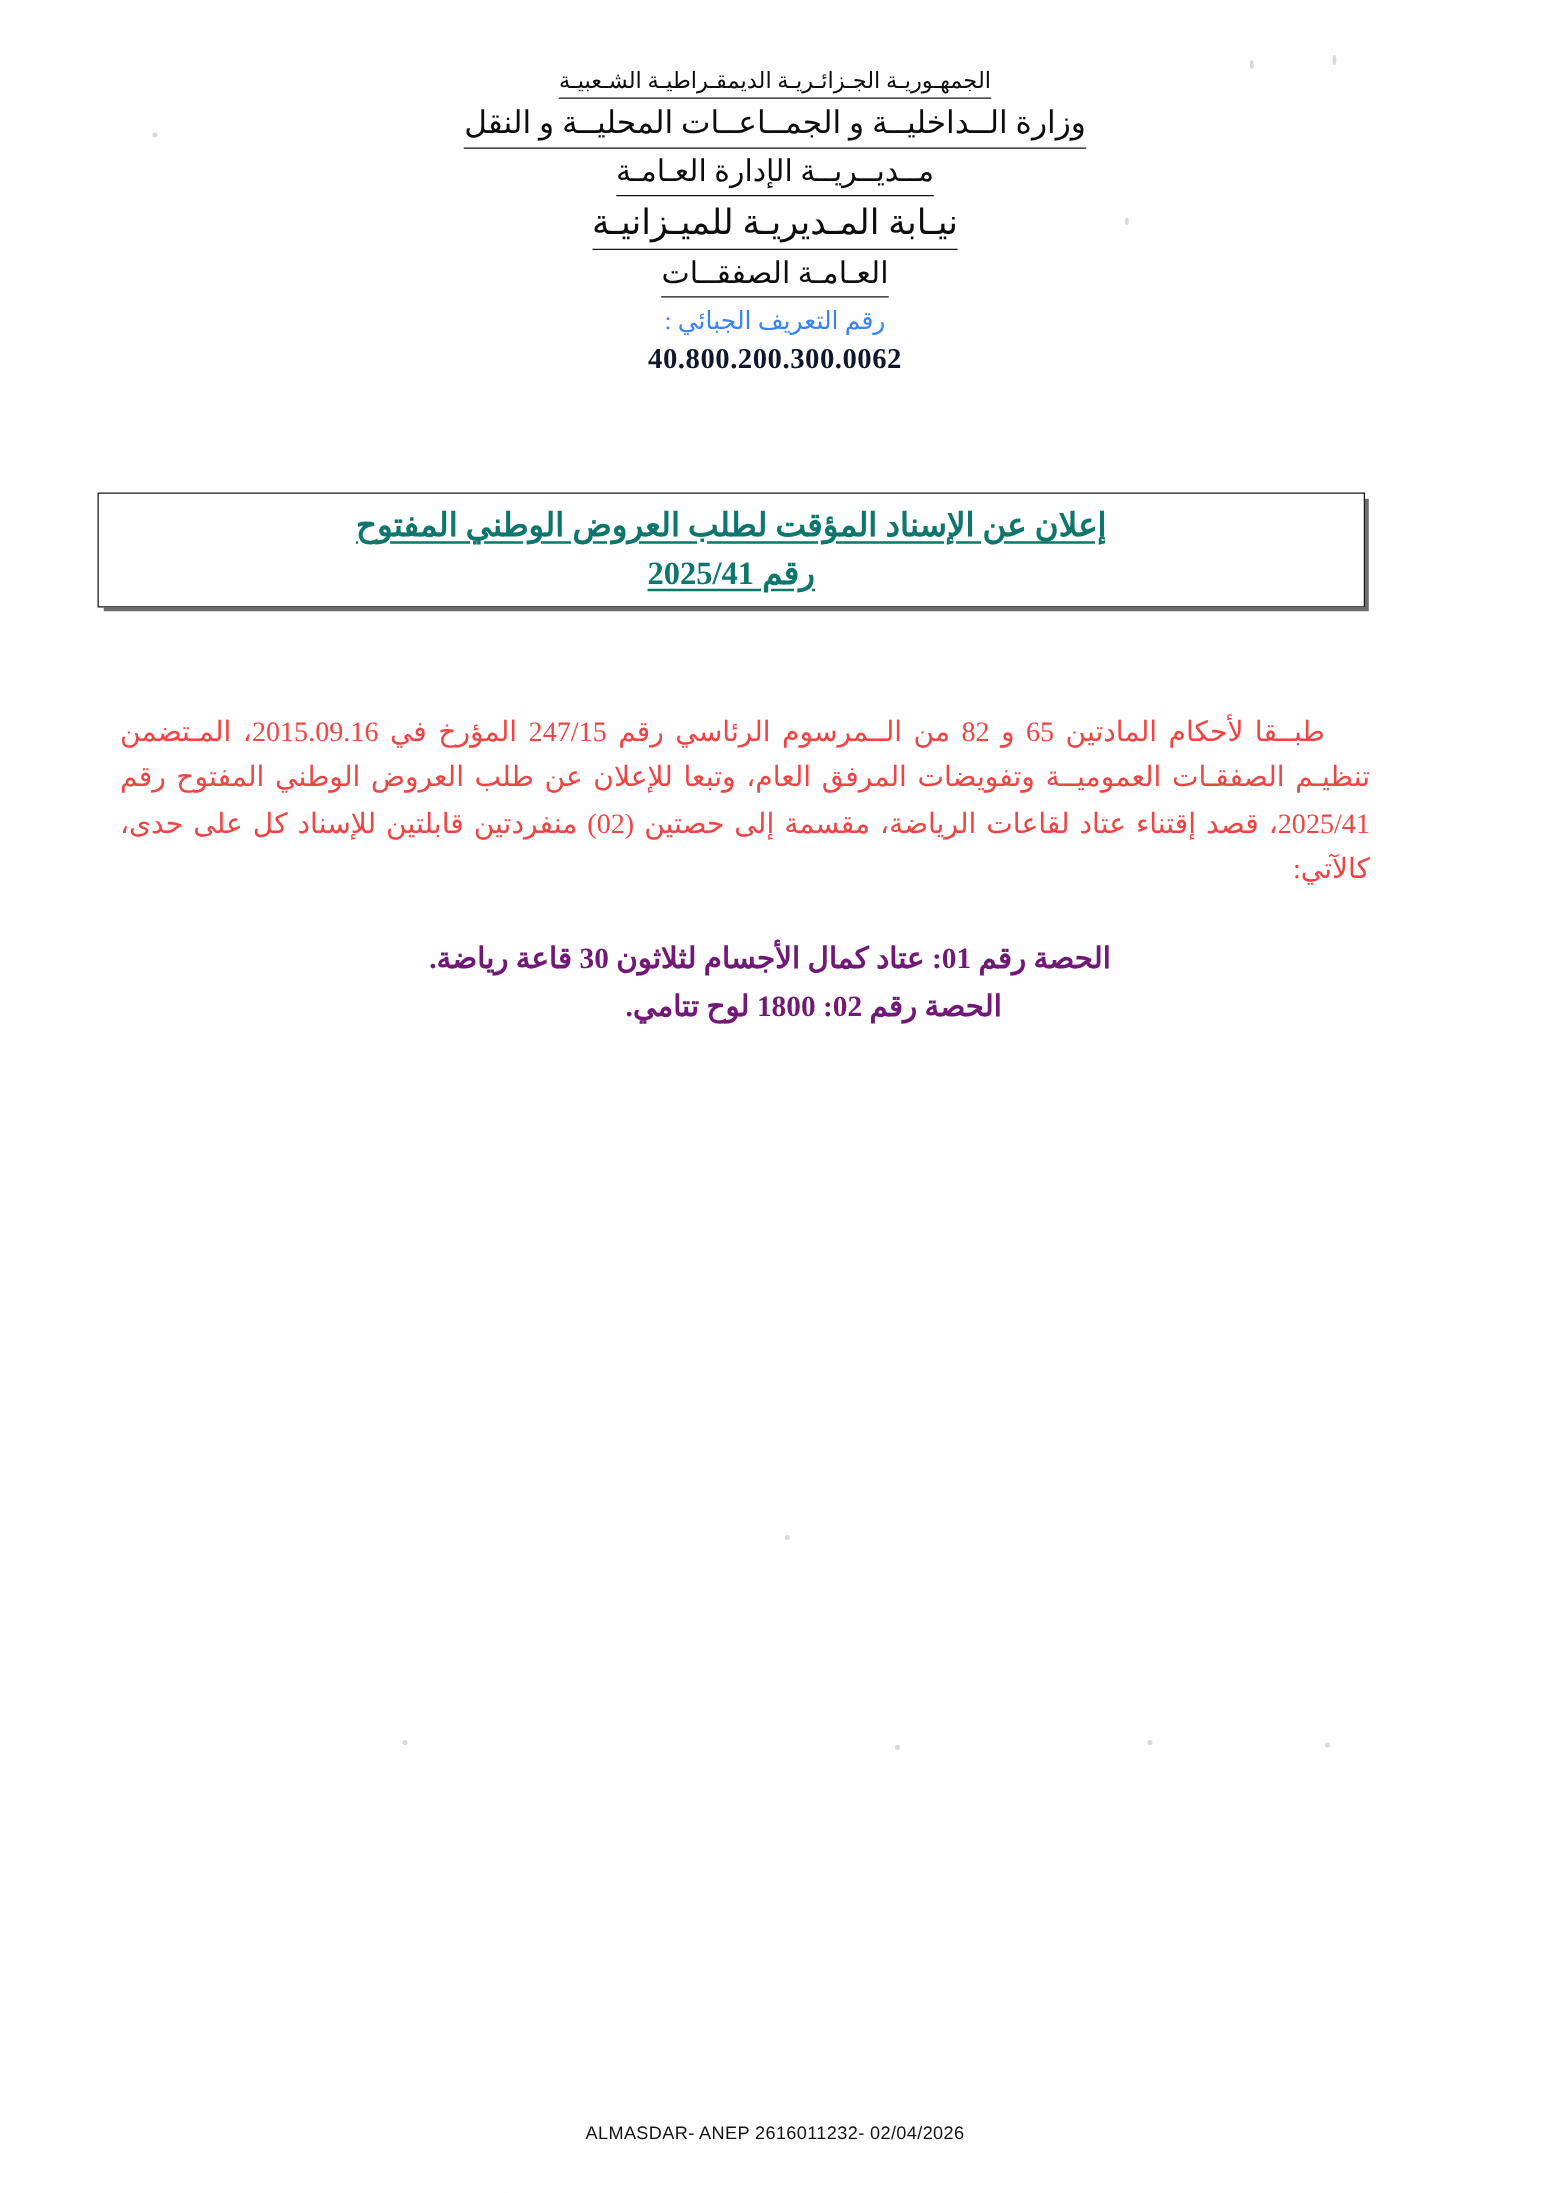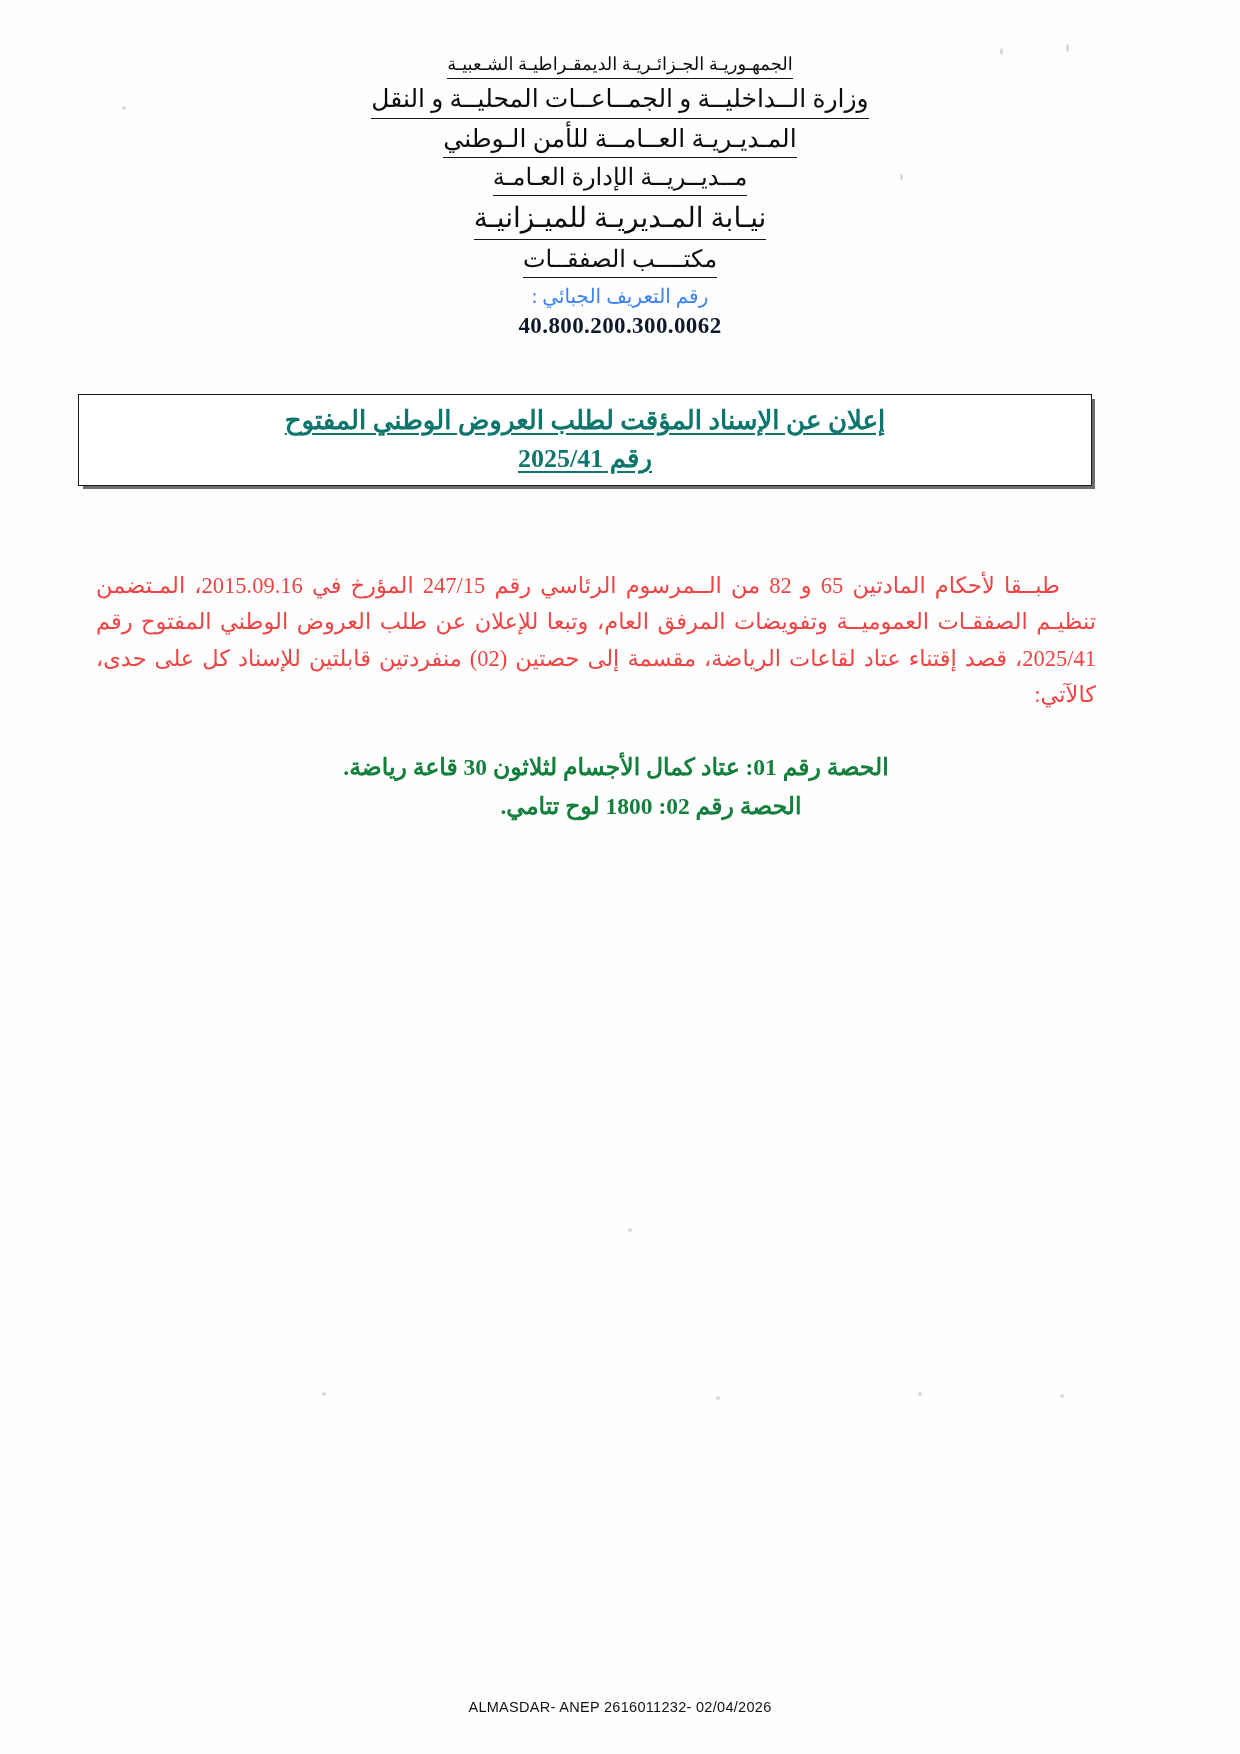--- a/index.html
+++ b/index.html
@@ -136,21 +136,21 @@
   .lots {
     margin-top: 34px;
     margin-bottom: 36px;
     direction: rtl;
     text-align: center;
   }
   .lot-line {
     font-size: 23.5px;
     font-weight: bold;
     line-height: 1.66;
-    color: #15803d;
+    color: #701a75;
     direction: rtl;
     text-align: center;
     margin: 0;
     white-space: nowrap;
   }
   .lot-line.lot1 { padding-left: 40px; }
   .lot-line.lot2 { padding-left: 110px; }
 
   .para.tail {
     margin-top: 30px;
@@ -184,24 +184,23 @@
   <div class="speck" style="top:174px;left:900px;width:3px;height:6px;"></div>
   <div class="speck" style="top:1228px;left:628px;width:4px;height:4px;"></div>
   <div class="speck" style="top:1392px;left:322px;width:4px;height:4px;"></div>
   <div class="speck" style="top:1396px;left:716px;width:4px;height:4px;"></div>
   <div class="speck" style="top:1392px;left:918px;width:4px;height:4px;"></div>
   <div class="speck" style="top:1394px;left:1060px;width:4px;height:4px;"></div>
 
   <div class="header-block">
     <span class="header-line l1">الجمهـوريـة الجـزائـريـة الديمقـراطيـة الشـعبيـة</span>
     <span class="header-line l2">وزارة الــداخليــة و الجمــاعــات المحليــة و النقل</span>
-    <span class="header-line l3">المـديـريـة العــامــة للأمن الـوطني</span>
     <span class="header-line l4">مــديــريــة الإدارة العـامـة</span>
     <span class="header-line l5">نيـابة المـديريـة للميـزانيـة</span>
-    <span class="header-line l6">مكتــــب الصفقــات</span>
+    <span class="header-line l6">العـامـة الصفقــات</span>
     <span class="tax-label">رقم التعريف الجبائي :</span>
     <span class="tax-number">40.800.200.300.0062</span>
   </div>
 
   <div class="title-box">
     <div class="title-line">إعلان عن الإسناد المؤقت لطلب العروض الوطني المفتوح</div>
     <div class="title-line second">رقم 2025/41</div>
   </div>
 
   <div class="body-wrap">

